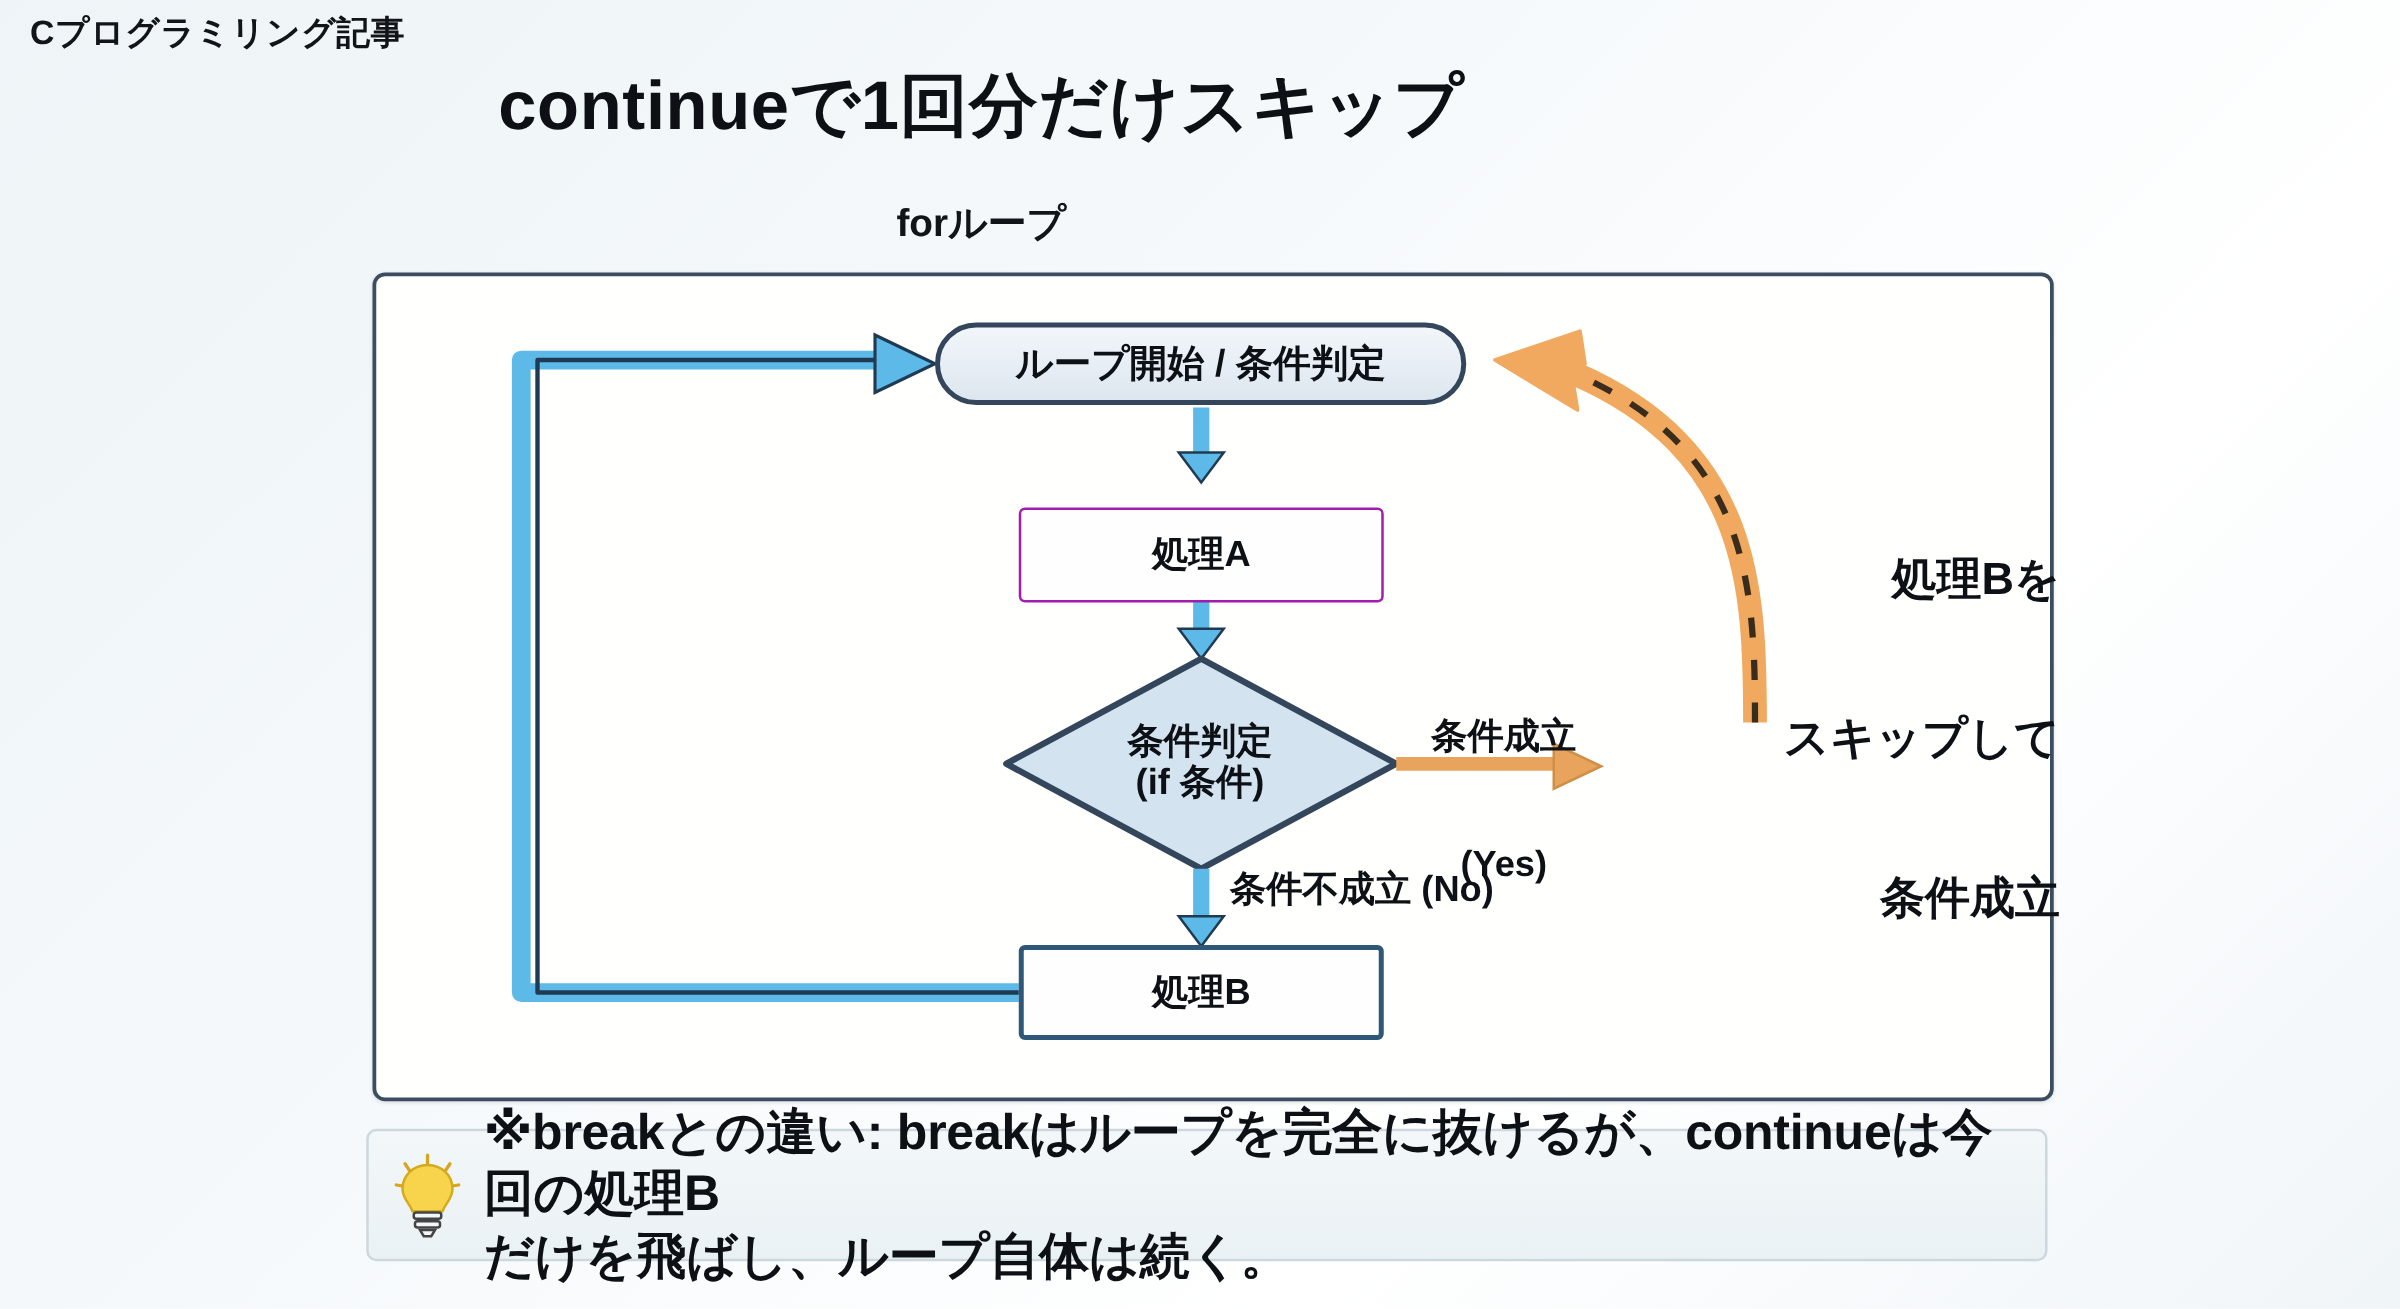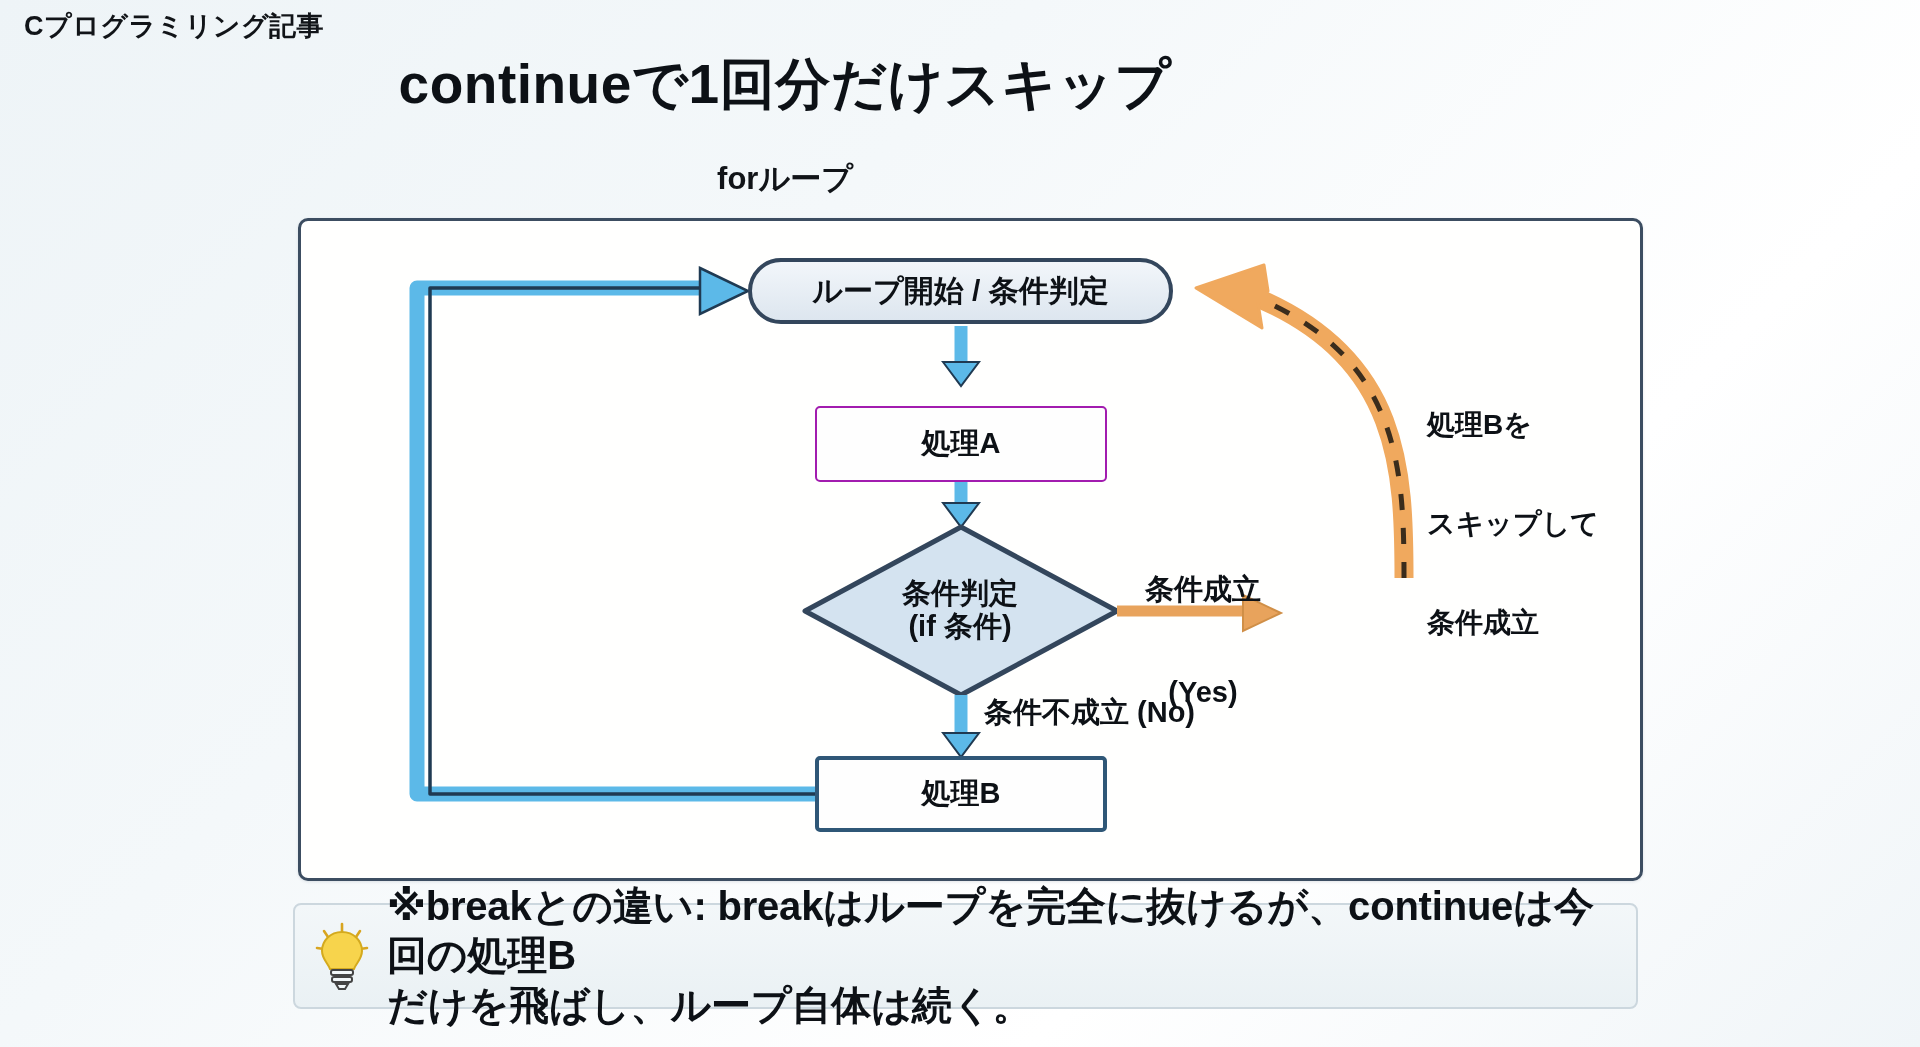--- a/index.html
+++ b/index.html
@@ -64,21 +64,21 @@
   }
   .node-diamond-label{
     left:830px;top:565px;width:260px;height:90px;
     font-size:29px;line-height:1.14;flex-direction:column;
   }
 
   .edge-label{position:absolute;font-weight:700;color:#0d1116;
               white-space:pre;line-height:1.18;}
   .lbl-yes{left:1118px;top:504px;font-size:29px;text-align:center;width:170px;}
   .lbl-no{left:984px;top:695px;font-size:29px;}
-  .lbl-skip{left:1427px;top:342px;font-size:28px;text-align:left;}
+  .lbl-skip{left:1427px;top:357px;font-size:36px;text-align:right;}
 
   .footer-note{
     position:absolute;left:293px;top:903px;width:1345px;height:106px;
     box-sizing:border-box;
     border:2px solid #ccd7de;border-radius:8px;
     background:linear-gradient(180deg,#f3f7f9 0%,#eaf1f4 100%);
     display:flex;align-items:center;gap:14px;padding:0 16px;
   }
   .bulb{width:62px;height:72px;flex:0 0 62px;}
   .footer-text{font-size:40px;font-weight:700;color:#0d1116;line-height:1.24;

